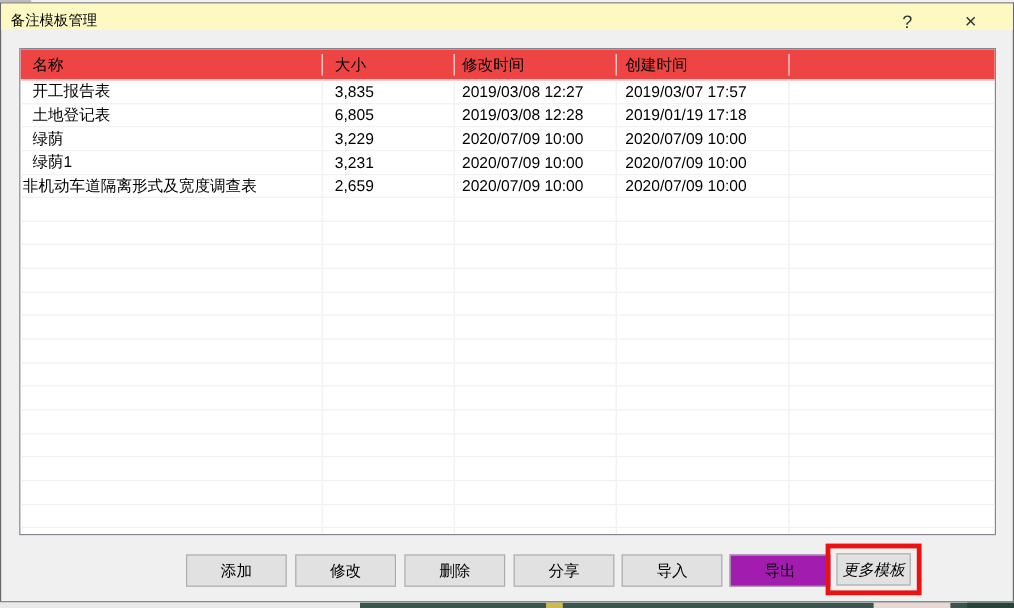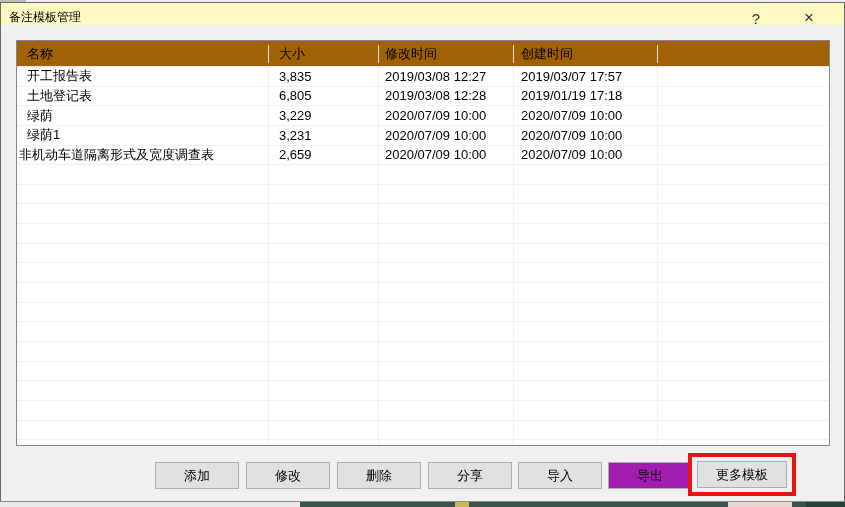--- a/index.html
+++ b/index.html
@@ -22,21 +22,21 @@
     display:flex; align-items:center; justify-content:center;
     color:#333; cursor:default;
   }
   .cap-help  { left:740px; font-size:15px; }
   .cap-close { left:793px; font-size:17px; }
 
   .lv {
     position:absolute; left:15px; top:37px; width:814px; height:406px;
     background:#ffffff; border:1px solid #828790; overflow:hidden;
   }
-  .lv-header { display:flex; height:26px; background:#a16207; border-bottom:1px solid #ececec;align-items:center; }
+  .lv-header { display:flex; height:26px; background:#ef4444; border-bottom:1px solid #ececec;align-items:center; }
   .hcell {
     display:flex; align-items:center; font-size:13px; color:#000;
     border-right:1px solid #e2e2e2; white-space:nowrap; overflow:hidden;
   }
   .hcell:last-child { border-right:none; }
   .lv-row { display:flex; height:19.65px; border-bottom:1px solid #f1f1f1; }
   .cell {
     display:flex; align-items:center; font-size:13px; color:#000;
     border-right:1px solid #efefef; white-space:nowrap; overflow:hidden;
   }
@@ -45,21 +45,21 @@
   .btn {
     position:absolute; top:459px; width:84px; height:27px;
     background:#e1e1e1; border:1px solid #adadad;
     display:flex; align-items:center; justify-content:center;
     font-size:13px; color:#000; cursor:default;
   }
   .red-box {
     position:absolute; top:450px; left:687px;
     border:4px solid #ec1212; padding:4px 5px; background:transparent;
   }
-  .red-box .btn { position:static; width:90px; }
+  .red-box .btn { position:static; width:62px;font-style:italic; }
 
   .bg-bottom { position:absolute; left:0; top:502px; width:845px; height:5px; background:#e9e9e9; overflow:hidden; }
   .seg { position:absolute; top:0; height:5px; }
   .seg-teal   { left:300px; width:545px; background:#3a544d; }
   .seg-yellow { left:455px; width:14px;  background:#cdb94f; }
   .seg-pink   { left:728px; width:64px;  background:#e8d7d3; }
   .seg-dark   { left:806px; width:39px;  background:#27413b; }
   .bottom-line { position:absolute; left:0; top:501px; width:845px; height:1px; background:#8a8a8a; }
 </style>
 </head>

